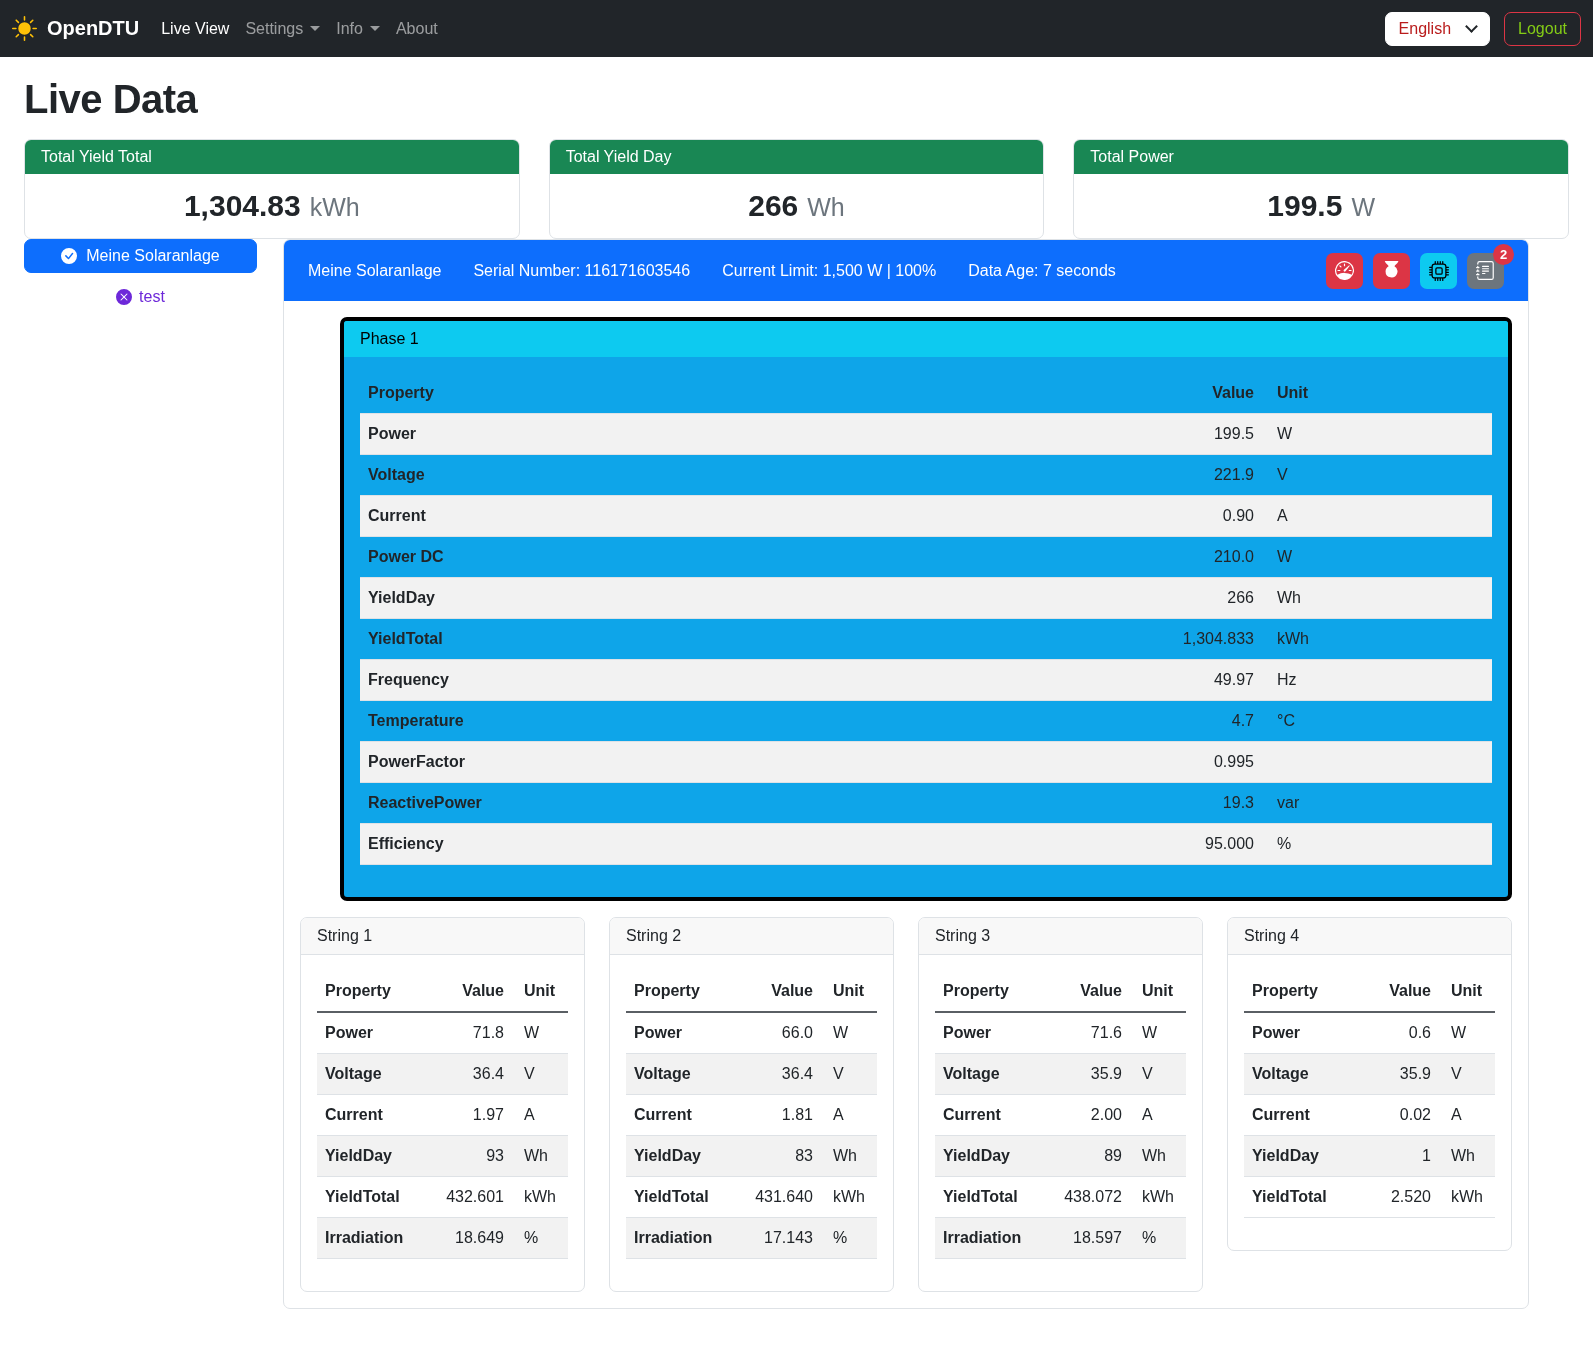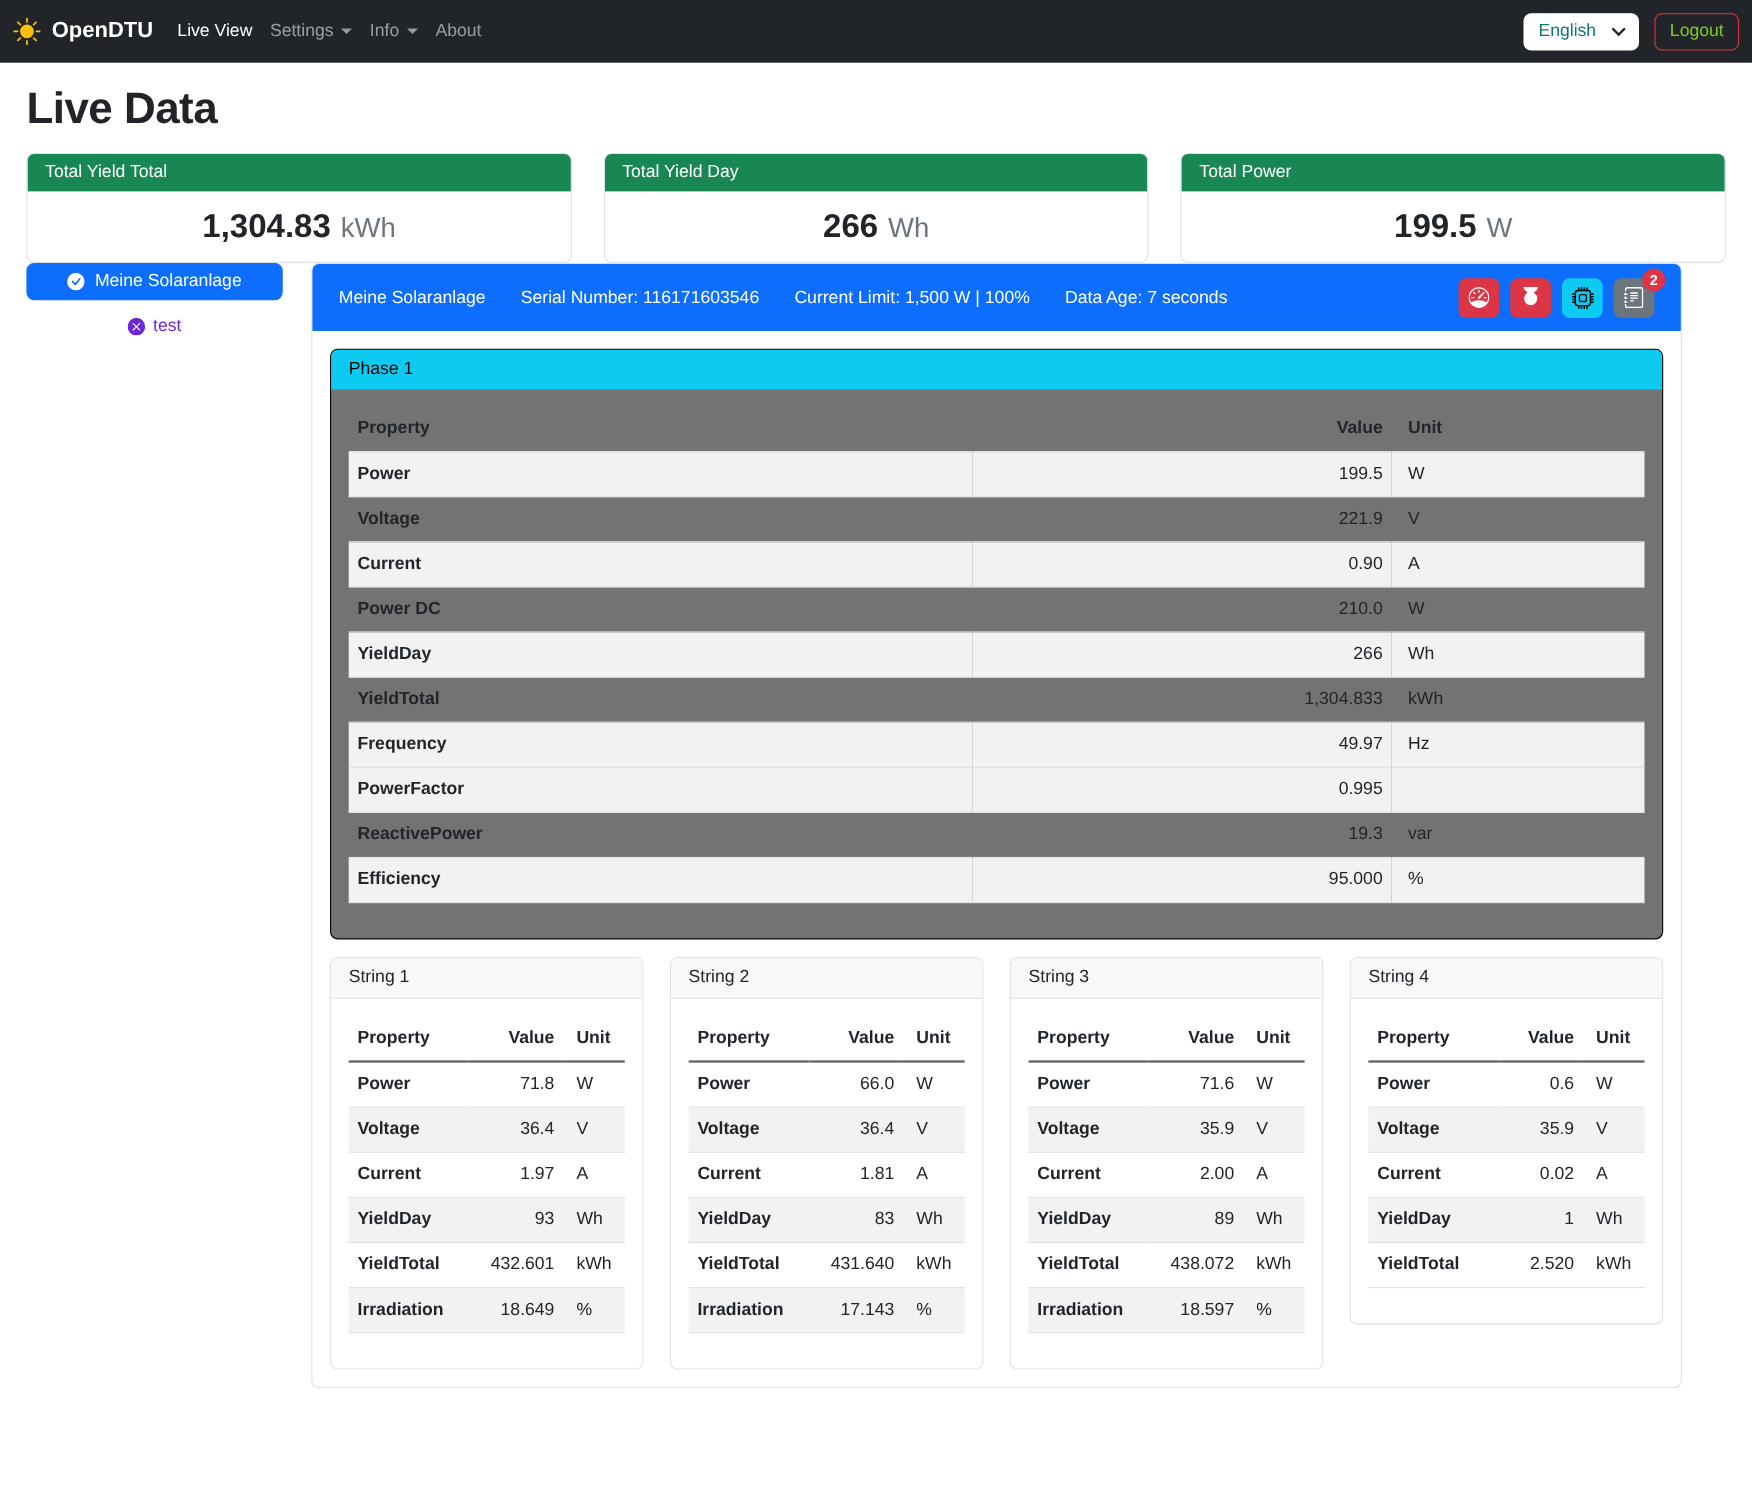--- a/index.html
+++ b/index.html
@@ -15,21 +15,21 @@
     padding: 0 12px;
   }
   .brand { display: flex; align-items: center; gap: 10px; color: #fff; font-size: 20px; font-weight: 700; margin-right: 14px; text-decoration: none; }
   .brand svg { color: #ffc107; }
   .nav-link { color: rgba(255,255,255,.55); padding: 8px; font-size: 16px; text-decoration: none; display: inline-flex; align-items: center; }
   .nav-link.active { color: #fff; }
   .caret { display: inline-block; margin-left: 7px; border-top: 5px solid currentColor; border-right: 5px solid transparent; border-left: 5px solid transparent; }
   .nav-spacer { flex: 1; }
   .lang-select {
     background: #fff; border: 1px solid #fff; border-radius: 7px; padding: 7px 13px;
-    display: inline-flex; align-items: center; font-size: 16px; color: #0f766e;
+    display: inline-flex; align-items: center; font-size: 16px; color: #b91c1c;
     margin-right: 14px; cursor: pointer;
   }
   .chev { width: 9px; height: 9px; border-right: 2px solid #212529; border-bottom: 2px solid #212529; transform: rotate(45deg); display: inline-block; margin-left: 16px; margin-top: -4px; }
   .logout-btn { background: transparent; border: 1px solid #dc3545; color: #84cc16; border-radius: 7px; padding: 7px 13px; font-size: 16px; cursor: pointer; font-family: inherit; }
 
   
   .container { padding: 0 24px; }
   h1.page-title { font-size: 40px; font-weight: 700; margin: 20px 0 17px; letter-spacing: -0.5px; }
 
   
@@ -62,21 +62,21 @@
   .icon-btn.info { background: #0dcaf0; color: #000; }
   .icon-btn.secondary { background: #6c757d; color: #fff; }
   .badge {
     position: absolute; top: -9px; right: -10px; background: #dc3545; color: #fff;
     border-radius: 50%; min-width: 21px; height: 21px; font-size: 13px; font-weight: 700;
     display: flex; align-items: center; justify-content: center; padding: 0 4px;
   }
   .inv-body { padding: 16px; }
 
   
-  .phase-card { border: 1px solid #000000; border-radius: 7px; margin-bottom: 16px; overflow: hidden; background: #737373; }
+  .phase-card { border: 4px solid #000000; border-radius: 7px; margin-bottom: 16px; overflow: hidden; background: #0ea5e9; margin-left: 40px; }
   .phase-card .card-header { background: #0dcaf0; color: #000; padding: 9px 16px; font-size: 16px; }
   .card-body { padding: 16px; }
 
   
   .strings-row { display: grid; grid-template-columns: repeat(4, 1fr); gap: 24px; align-items: start; }
   .string-card { border: 1px solid #dee2e6; border-radius: 7px; overflow: hidden; background: #fff; }
   .string-card .card-header { background: #f8f8f8; border-bottom: 1px solid #dee2e6; padding: 9px 16px; font-size: 16px; color: #212529; }
 
   
   .data-table { width: 100%; border-collapse: collapse; margin-bottom: 16px; font-size: 16px; color: #212529; }
@@ -239,20 +239,25 @@
                   <tr>
                     <th>YieldTotal</th>
                     <td class="col-val">1,304.833</td>
                     <td class="col-unit">kWh</td>
                   </tr>
                   <tr class="striped">
                     <th>Frequency</th>
                     <td class="col-val">49.97</td>
                     <td class="col-unit">Hz</td>
                   </tr>
+                  <tr>
+                    <th>Temperature</th>
+                    <td class="col-val">4.7</td>
+                    <td class="col-unit">°C</td>
+                  </tr>
                   <tr class="striped">
                     <th>PowerFactor</th>
                     <td class="col-val">0.995</td>
                     <td class="col-unit"></td>
                   </tr>
                   <tr>
                     <th>ReactivePower</th>
                     <td class="col-val">19.3</td>
                     <td class="col-unit">var</td>
                   </tr>

